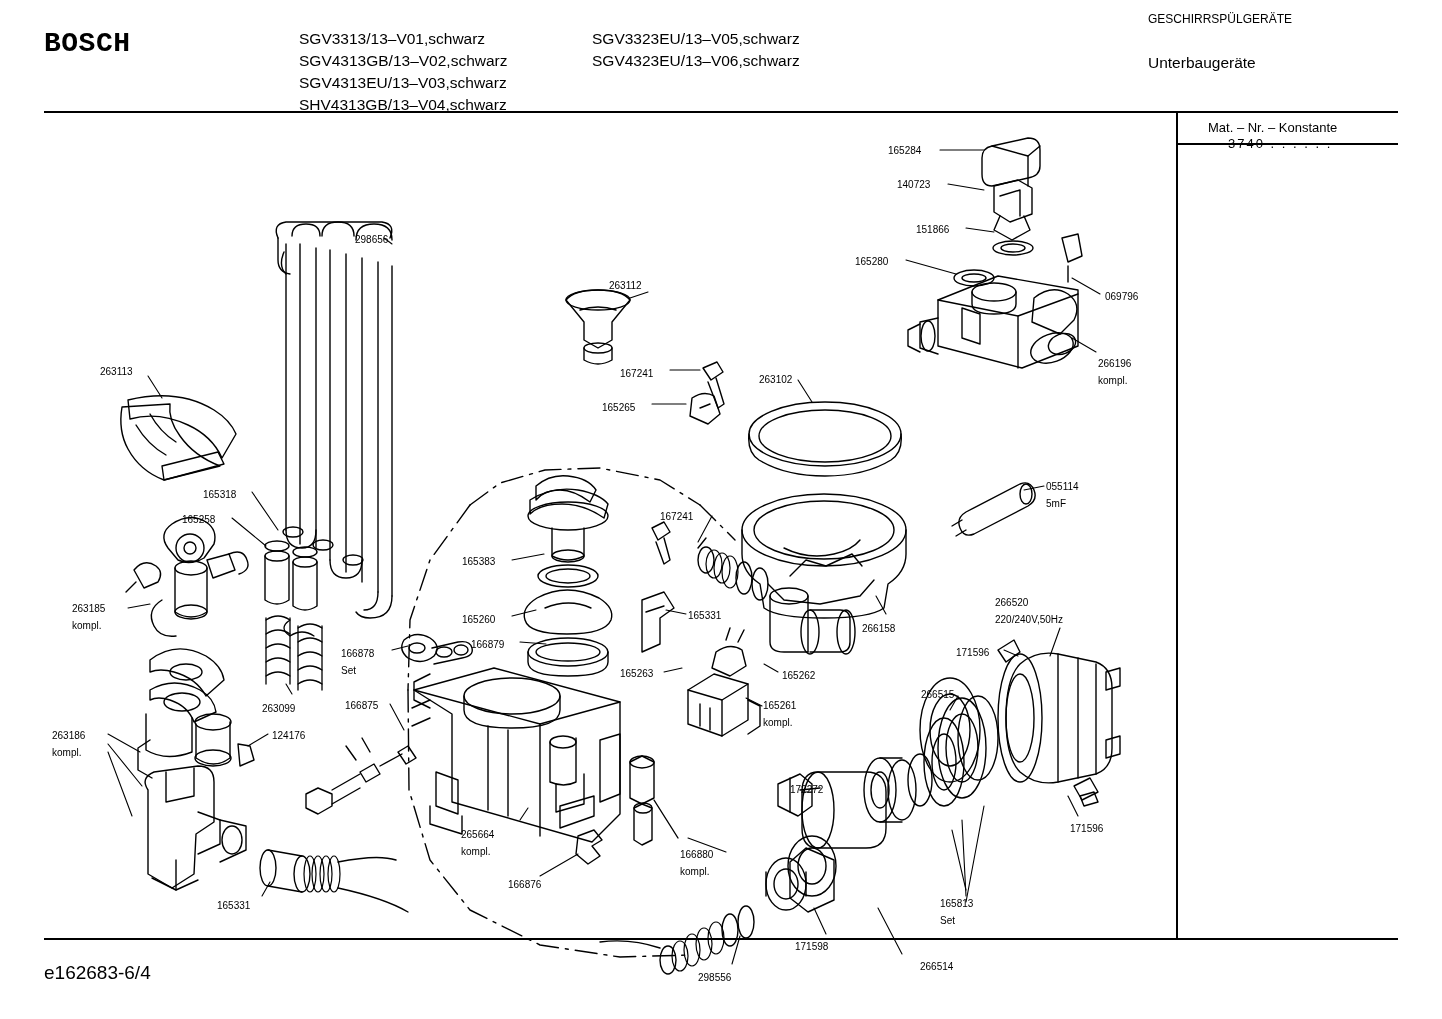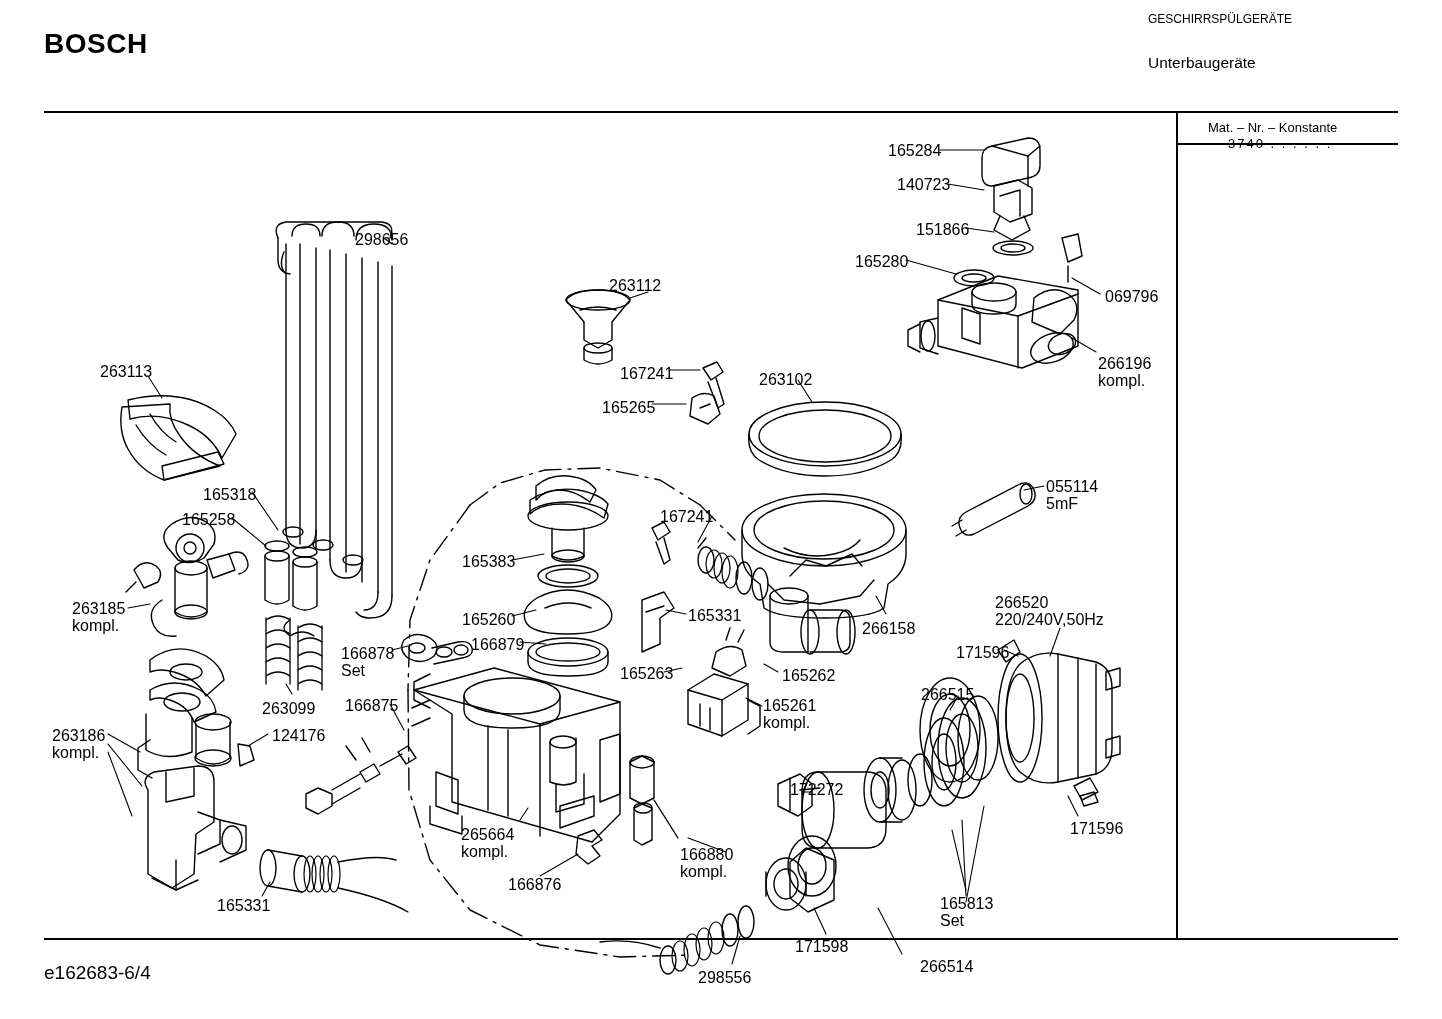--- a/index.html
+++ b/index.html
@@ -17,21 +17,21 @@
     height: 1019px;
     overflow: hidden;
     background: #ffffff;
   }
 
   
   #brand {
     position: absolute;
     left: 44px;
     top: 28px;
-    font-family: Liberation Sans, sans-serif;
+    font-family: Liberation Mono, monospace;
     font-weight: bold;
     font-size: 28px;
     letter-spacing: 0.5px;
   }
   .model-col {
     position: absolute;
     font-size: 15.5px;
     line-height: 22px;
     white-space: nowrap;
   }
@@ -85,41 +85,51 @@
     position: absolute;
     left: 44px;
     top: 962px;
     font-size: 19px;
     white-space: nowrap;
   }
 
   
   .callout {
     position: absolute;
-    font-size: 16px;
+    font-size: 10px;
     line-height: 17px;
     white-space: nowrap;
   }
 
   
   #drawing {
     position: absolute;
     left: 0; top: 0;
     width: 1442px;
     height: 1019px;
     pointer-events: none;
   }
 </style>
 </head>
 <body>
 
 <div id="page">
 
   <div id="brand">BOSCH</div>
 
+  <div class="model-col" id="model-col-1">
+      <div>SGV3313/13–V01,schwarz</div>
+      <div>SGV4313GB/13–V02,schwarz</div>
+      <div>SGV4313EU/13–V03,schwarz</div>
+      <div>SHV4313GB/13–V04,schwarz</div>
+    </div>
+  <div class="model-col" id="model-col-2">
+      <div>SGV3323EU/13–V05,schwarz</div>
+      <div>SGV4323EU/13–V06,schwarz</div>
+    </div>
 
   <div id="dept">GESCHIRRSPÜLGERÄTE</div>
   <div id="dept-sub">Unterbaugeräte</div>
 
   <div class="rule-h" style="left:44px; top:111px; width:1354px;"></div>
   <div class="rule-h" style="left:1176px; top:143px; width:222px;"></div>
   <div class="rule-v" style="left:1176px; top:111px; height:828px;"></div>
   <div class="rule-h" style="left:44px; top:938px; width:1354px;"></div>
 
   <div id="mat-nr">Mat. – Nr. – Konstante</div>

